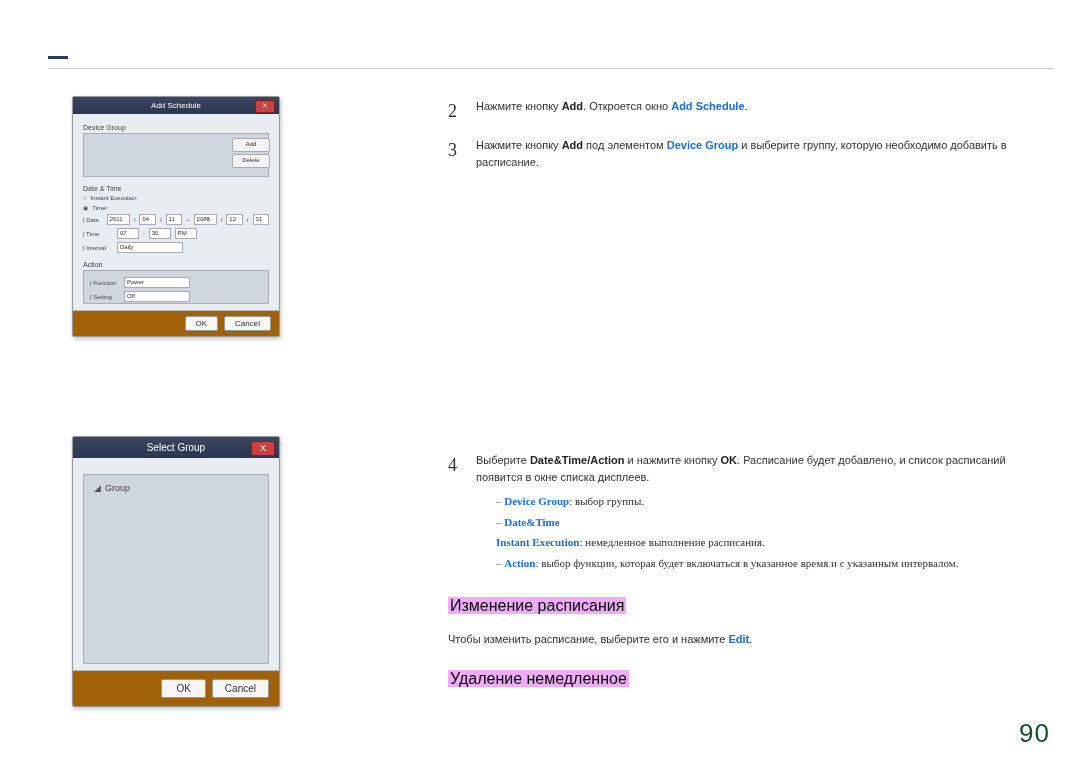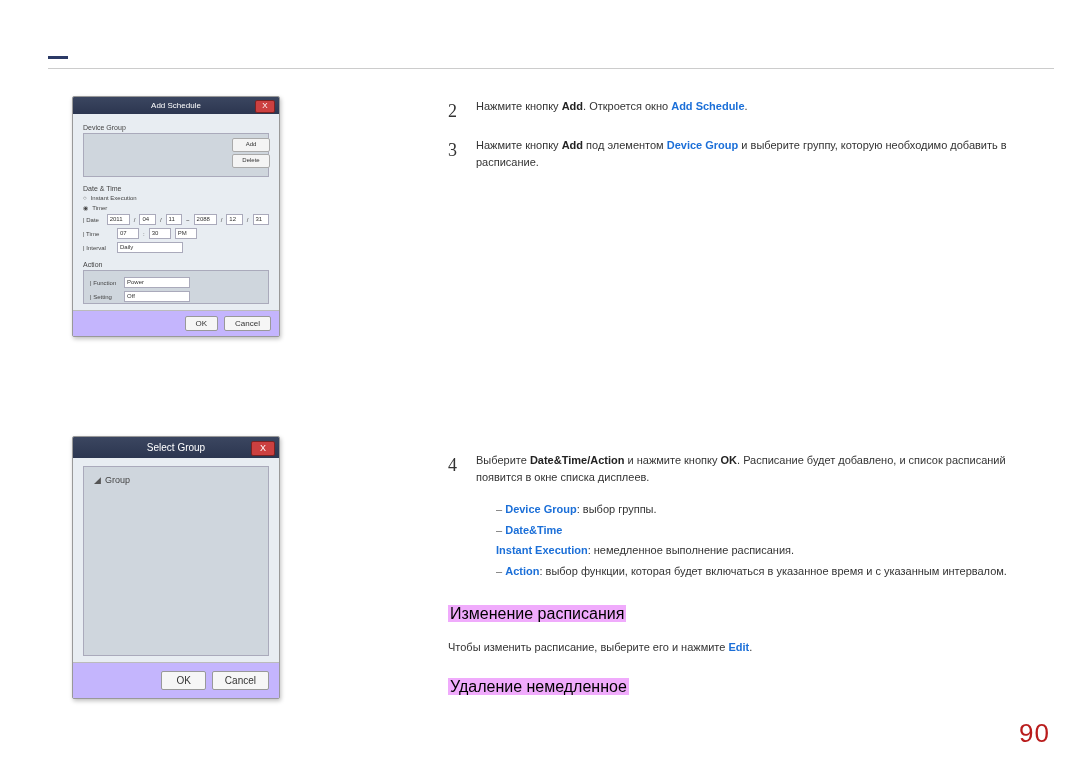--- a/index.html
+++ b/index.html
@@ -27,21 +27,21 @@
     left: 48px;
     right: 26px;
     height: 1px;
     background: #ccc;
   }
   .page-number {
     position: absolute;
     bottom: 14px;
     right: 30px;
     font-size: 26px;
-    color: #b91c1c;
+    color: #14532d;
     font-weight: 300;
     letter-spacing: 1px;
   }
 
   
   .win {
     position: absolute;
     background: #dfe5eb;
     border: 1px solid #999;
     border-radius: 2px;
@@ -120,21 +120,21 @@
   .w16 { width: 16px; }
   .w26 { width: 26px; }
   .w60 { width: 60px; }
   .action-area {
     background: #cfd6dd;
     border: 1px solid #aab;
     height: 26px;
     padding: 3px 6px;
   }
   .footer-btns {
-    background: #c4b5fd;
+    background: #a16207;
     padding: 5px 8px;
     text-align: right;
     border-top: 1px solid #bbb;
   }
   .foot-btn {
     display: inline-block;
     background: #f6f6f6;
     border: 1px solid #999;
     border-radius: 2px;
     font-size: 8px;
@@ -168,21 +168,21 @@
     font-size: 18px;
     color: #333;
     font-weight: normal;
     width: 12px;
     flex-shrink: 0;
     font-family: Georgia, serif;
   }
   .step-body { flex: 1; font-size: 11px; color: #333; }
   .blue { color: #1b6fd8; font-weight: bold; }
   .bold { font-weight: bold; color: #222; }
-  .sub-list { margin-top: 16px; }
+  .sub-list { margin-top: 8px; font-family: Liberation Serif, serif; }
   .sub-item { margin: 4px 0 4px 20px; text-indent: -12px; padding-left: 12px; }
   .sub-item::before { content: "– "; color: #666; }
   .indent { margin-left: 20px; }
 
   .h2 {
     font-size: 16px;
     color: #3a3a3a;
     margin: 22px 0 8px 0;
     font-weight: normal;
   }
@@ -259,21 +259,21 @@
     <span class="foot-btn">OK</span>
     <span class="foot-btn">Cancel</span>
   </div>
 </div>
 
 <div class="win" style="left:72px; top:424px; width:206px;margin-top:12px;">
   <div class="win-titlebar" style="font-size:10px; padding:5px 0;">
     <span>Select Group</span>
     <div class="win-close" style="width:22px; height:13px; top:4px; font-size:9px; line-height:12px;">X</div>
   </div>
-  <div style="padding:8px 10px 6px 10px; background:#e8edf2;">
+  <div style="padding:16px 10px 6px 10px; background:#e8edf2;">
     <div class="tree-area">
       <span class="tree-chevron">◢</span><span>Group</span>
     </div>
   </div>
   <div class="footer-btns" style="padding:8px 10px;">
     <span class="foot-btn" style="font-size:10px; padding:3px 14px;">OK</span>
     <span class="foot-btn" style="font-size:10px; padding:3px 12px;">Cancel</span>
   </div>
 </div>
 

